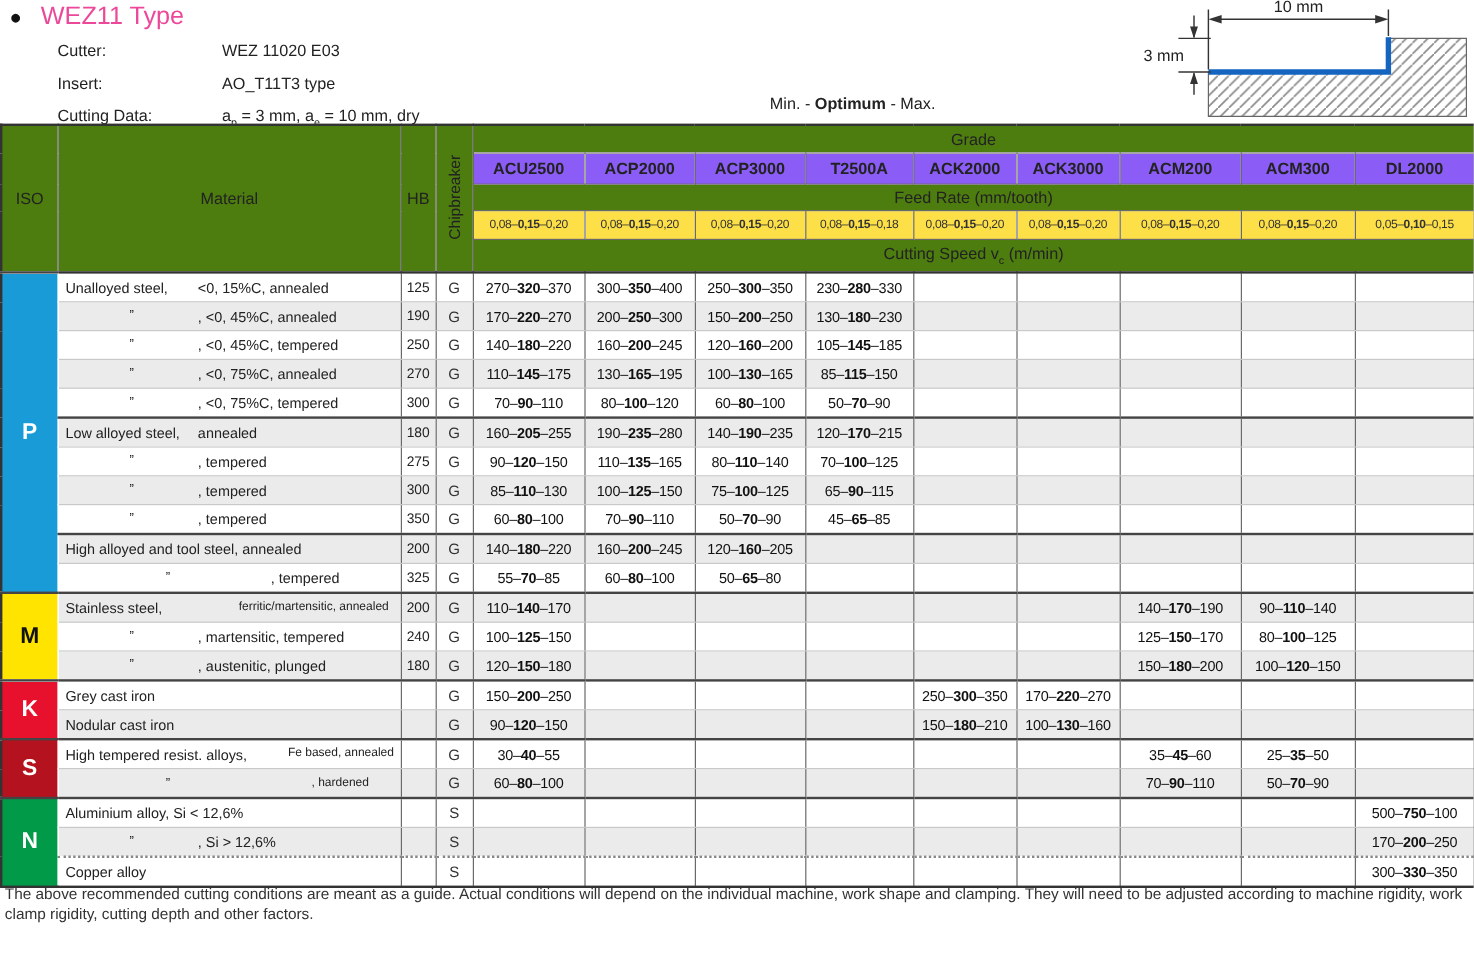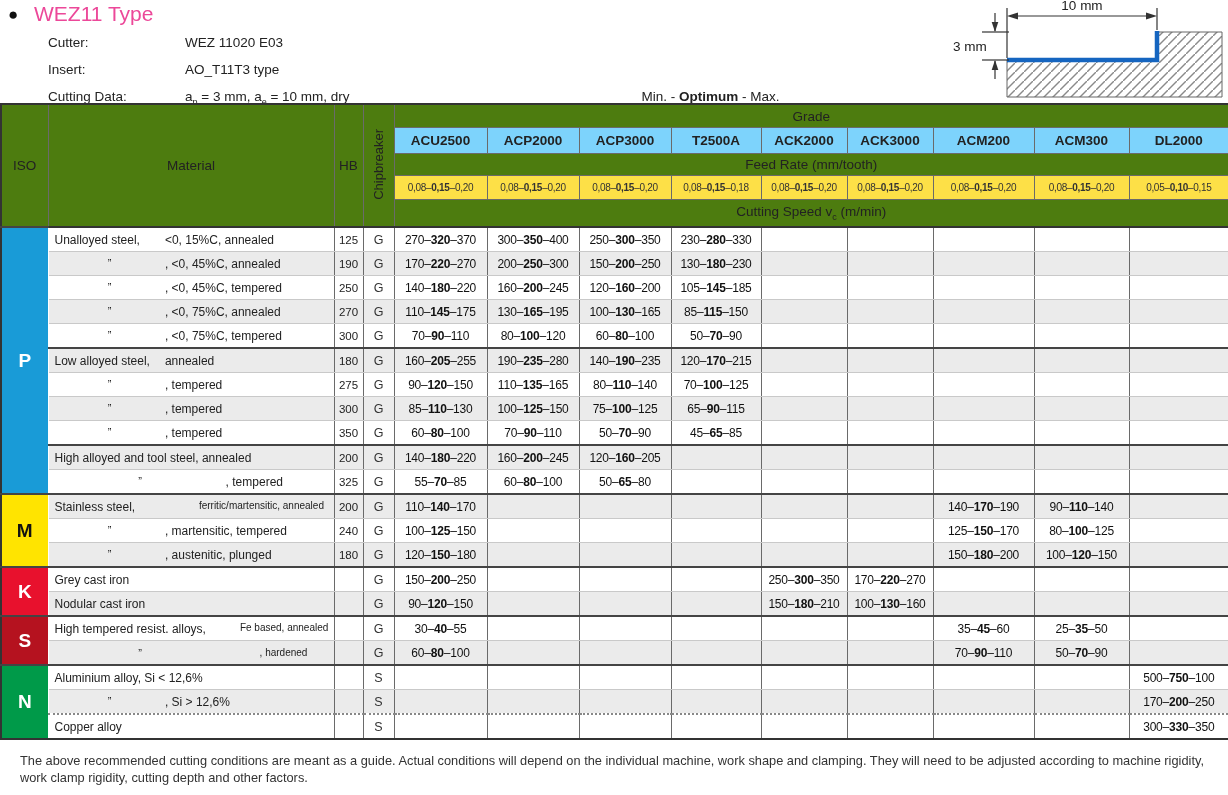--- a/index.html
+++ b/index.html
@@ -4,37 +4,37 @@
 <style>
   html,body{margin:0;padding:0;background:#fff;}
   body{width:1228px;height:795px;font-family:"Liberation Sans",sans-serif;color:#222;}
   .page{position:relative;width:1228px;height:795px;overflow:hidden;}
 
   
   .bullet{position:absolute;left:8px;top:5px;font-size:17px;color:#111;}
   .title{position:absolute;left:34px;top:2px;font-size:21px;color:#ec4899;}
   .info{position:absolute;left:48px;top:35px;display:grid;grid-template-columns:137px auto;row-gap:12px;font-size:13.5px;color:#222;}
   .info sub{font-size:9px;}
-  .legend{position:absolute;left:563px;top:89px;width:295px;text-align:center;font-size:13.5px;color:#222;}
+  .legend{position:absolute;left:563px;top:79px;width:295px;text-align:center;font-size:13.5px;color:#222;}
   .legend b{font-weight:bold;}
 
   
   .diagram{position:absolute;top:0;right:4px;}
 
   
   table{position:absolute;left:0;top:103px;width:1228px;border-collapse:collapse;table-layout:fixed;border:2px solid #333;}
   th,td{padding:0;margin:0;overflow:hidden;white-space:nowrap;border:1px solid #6a6a6a;}
   thead th,thead td{background:#4d7c0f;font-weight:normal;font-size:13.5px;color:#222;}
   thead{border-bottom:2px solid #333;}
   thead tr:nth-child(1) th{height:22px;}
   thead tr:nth-child(2) th{height:25px;}
   thead tr:nth-child(3) th{height:21px;}
   thead tr:nth-child(4) td{height:23px;}
   thead tr:nth-child(5) th{height:26px;}
-  th.gname{background:#7dd3fc;font-weight:bold;font-size:13.5px;}
+  th.gname{background:#8b5cf6;font-weight:bold;font-size:13.5px;}
   td.feedval{background:#fde047;font-size:10px;text-align:center;letter-spacing:-0.3px;color:#333;}
   td.feedval b,td.spd b{font-weight:bold;}
   th.cbh{vertical-align:middle;}
   .cbv{display:inline-block;writing-mode:vertical-rl;transform:rotate(180deg);font-size:13px;line-height:1;}
   thead sub{font-size:9px;}
 
   tbody td{height:23px;font-size:12px;border-top:1px solid #c9c9c9;border-bottom:1px solid #c9c9c9;background:#fff;}
   tbody tr.stripe td{background:#ebebeb;}
   tbody tr.gtop td{border-top:2px solid #444;}
   tbody tr.dotted td{border-top:2px dotted #888;}
@@ -44,21 +44,21 @@
   .m1{flex:0 0 auto;min-width:40%;}
   .m1.ditto{text-align:center;font-size:11px;}
   .m1.wide{min-width:62%;}
   .m2.sm{font-size:10px;padding-left:34px;}
   td.hb{text-align:center;font-size:11.5px;}
   td.cb{text-align:center;font-size:12.5px;color:#333;}
   td.spd{text-align:center;font-size:12px;letter-spacing:-0.2px;color:#111;}
 
   
   .footer{position:absolute;left:4px;top:737px;width:1222px;font-size:12.8px;color:#333;line-height:1.32;}
-  .footer p{margin:16px;}
+  .footer p{margin:0;}
   .footer p + p{margin-top:5px;}
 </style>
 </head>
 <body>
 
 <div class="page">
 
   <span class="bullet">●</span>
   <div class="title">WEZ11 Type</div>
 

